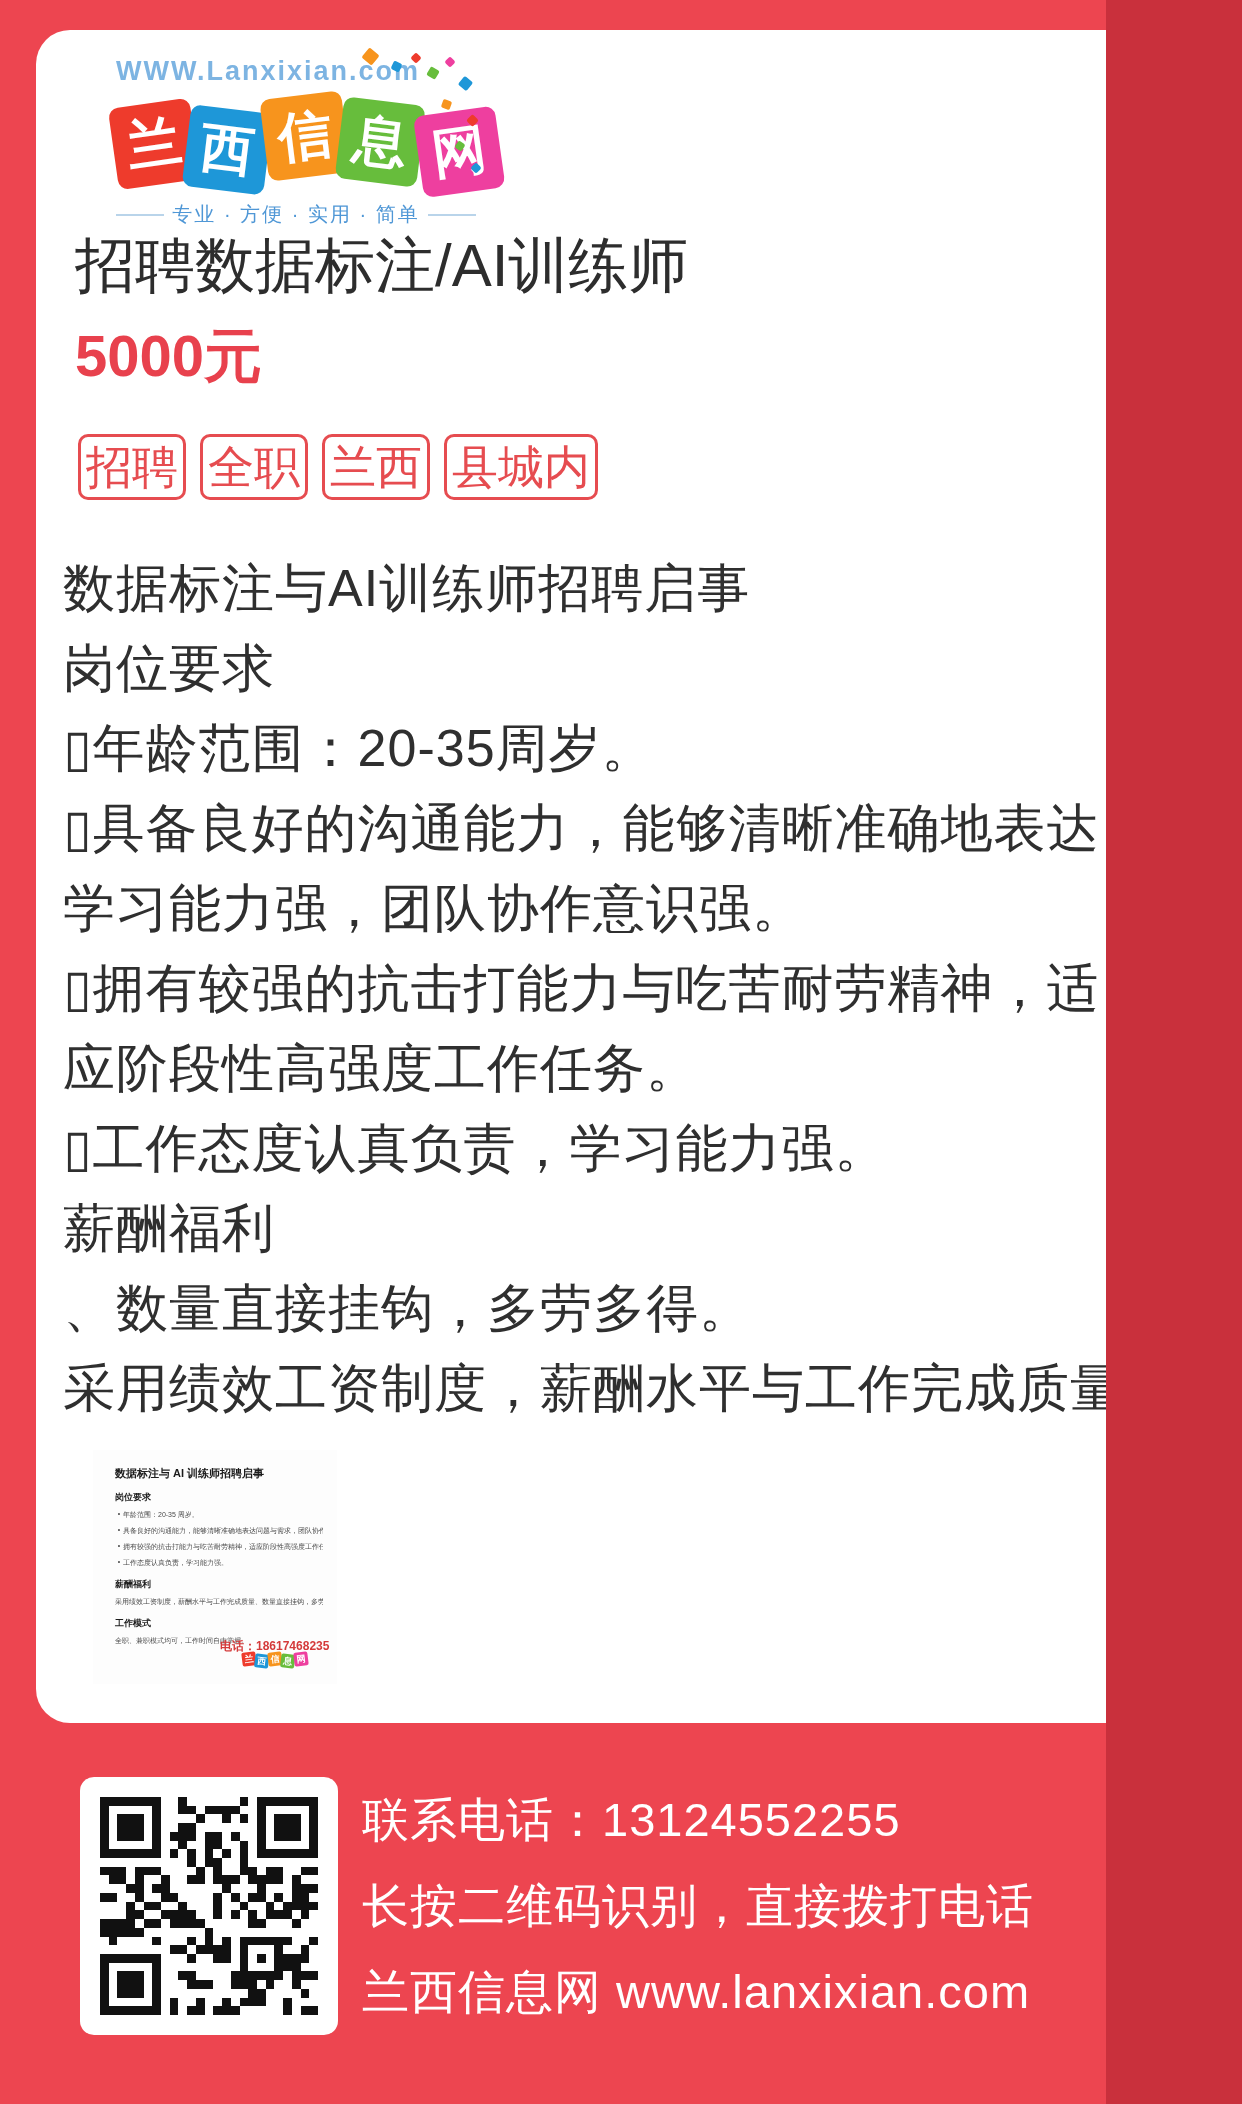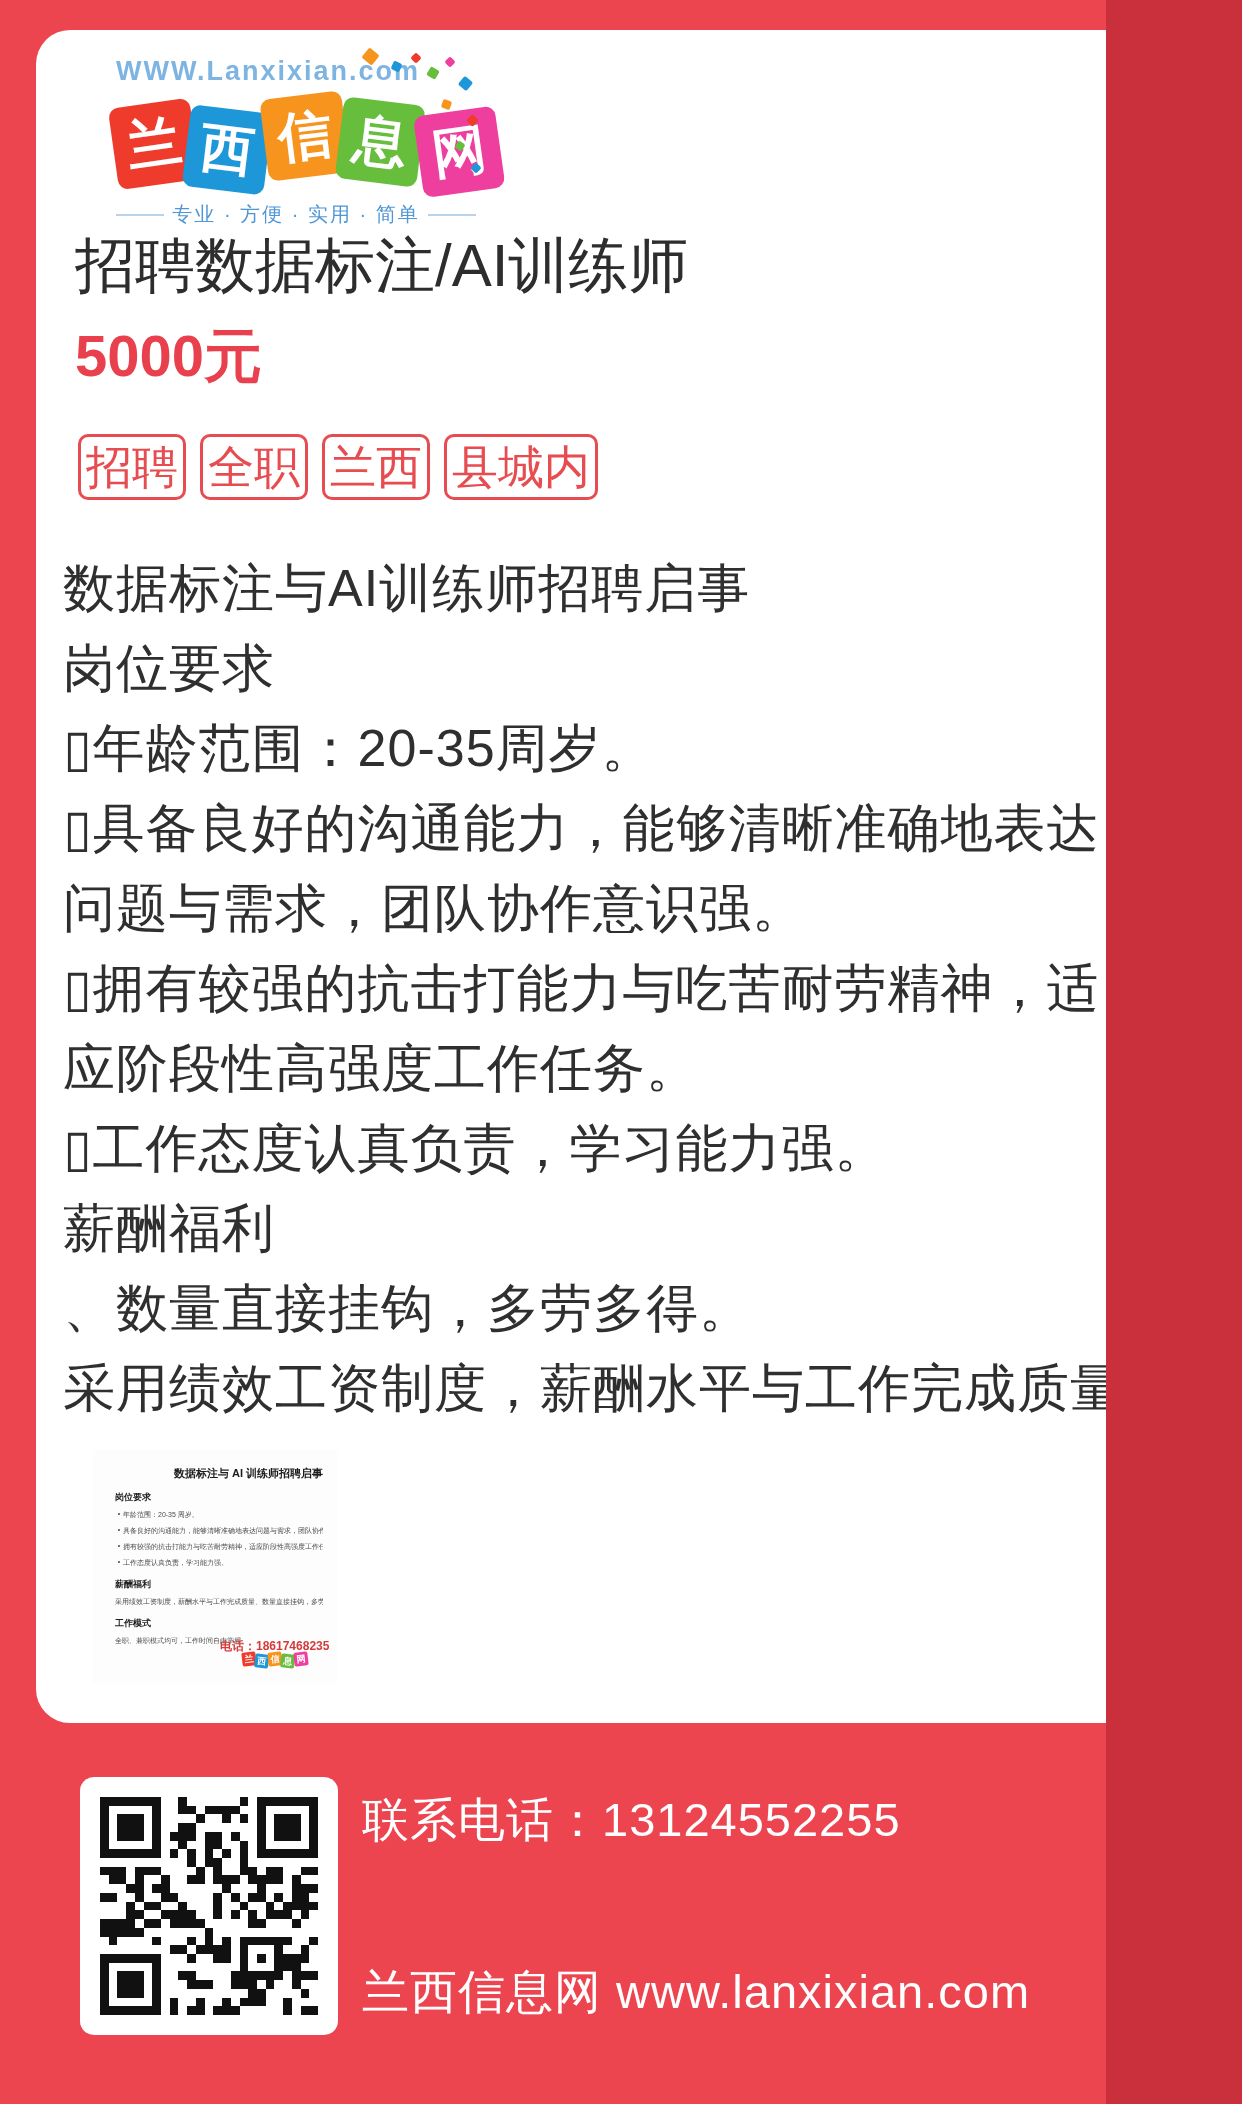--- a/index.html
+++ b/index.html
@@ -60,21 +60,21 @@
   .desc-line {
     height:80px; line-height:80px; font-size:52px; letter-spacing:1px;
     color:#2f2f2f; white-space:nowrap;
   }
   
   .doc-preview {
     position:absolute; left:57px; top:1420px; width:244px; height:234px;
     background:#fdfdfd; color:#3a3a3a; overflow:hidden;
   }
   .doc-inner { position:relative; width:100%; height:100%; padding:16px 14px 0 22px; }
-  .doc-title { text-align:right; font-weight:bold; font-size:11px; color:#1c1c1c; white-space:nowrap; }
+  .doc-title { text-align:left; font-weight:bold; font-size:11px; color:#1c1c1c; white-space:nowrap; }
   .doc-head { font-weight:bold; font-size:9px; color:#1c1c1c; margin-top:10px; }
   .doc-bullet { display:flex; font-size:7px; margin-top:6px; color:#4a4a4a; }
   .doc-bullet .dot { width:8px; flex:0 0 auto; text-align:center; }
   .doc-bullet .bt { white-space:nowrap; overflow:hidden; }
   .doc-par { font-size:7px; margin-top:6px; color:#4a4a4a; white-space:nowrap; overflow:hidden; }
   .doc-bottom { position:relative; margin-top:6px; height:40px; }
   .doc-phone {
     position:absolute; left:105px; top:2px; color:#d43a3a;
     font-size:12px; font-weight:bold; white-space:nowrap;
   }
@@ -139,21 +139,21 @@
       <span class="tag">全职</span>
       <span class="tag">兰西</span>
       <span class="tag">县城内</span>
     </div>
 
     <div class="job-desc">
       <div class="desc-line">数据标注与AI训练师招聘启事</div>
       <div class="desc-line">岗位要求</div>
       <div class="desc-line">▯年龄范围：20-35周岁。</div>
       <div class="desc-line">▯具备良好的沟通能力，能够清晰准确地表达</div>
-      <div class="desc-line">问题与需求，团队协作意识强。</div>
+      <div class="desc-line">学习能力强，团队协作意识强。</div>
       <div class="desc-line">▯拥有较强的抗击打能力与吃苦耐劳精神，适</div>
       <div class="desc-line">应阶段性高强度工作任务。</div>
       <div class="desc-line">▯工作态度认真负责，学习能力强。</div>
       <div class="desc-line">薪酬福利</div>
       <div class="desc-line">、数量直接挂钩，多劳多得。</div>
       <div class="desc-line">采用绩效工资制度，薪酬水平与工作完成质量</div>
     </div>
 
     <div class="doc-preview">
       <div class="doc-inner">
@@ -387,15 +387,16 @@
         <rect x="20" y="2" width="3" height="3" fill="#111111"></rect>
         <rect x="0" y="18" width="7" height="7" fill="#111111"></rect>
         <rect x="1" y="19" width="5" height="5" fill="#fff"></rect>
         <rect x="2" y="20" width="3" height="3" fill="#111111"></rect>
         <rect x="16" y="16" width="5" height="5" fill="#111111"></rect>
         <rect x="17" y="17" width="3" height="3" fill="#fff"></rect>
         <rect x="18" y="18" width="1" height="1" fill="#111111"></rect>
       </svg>
   </div>
   <div class="footer-line fl1">联系电话：13124552255</div>
+  <div class="footer-line fl2">长按二维码识别，直接拨打电话</div>
   <div class="footer-line fl3">兰西信息网 www.lanxixian.com</div>
 
 </div>
 
 </body></html>

